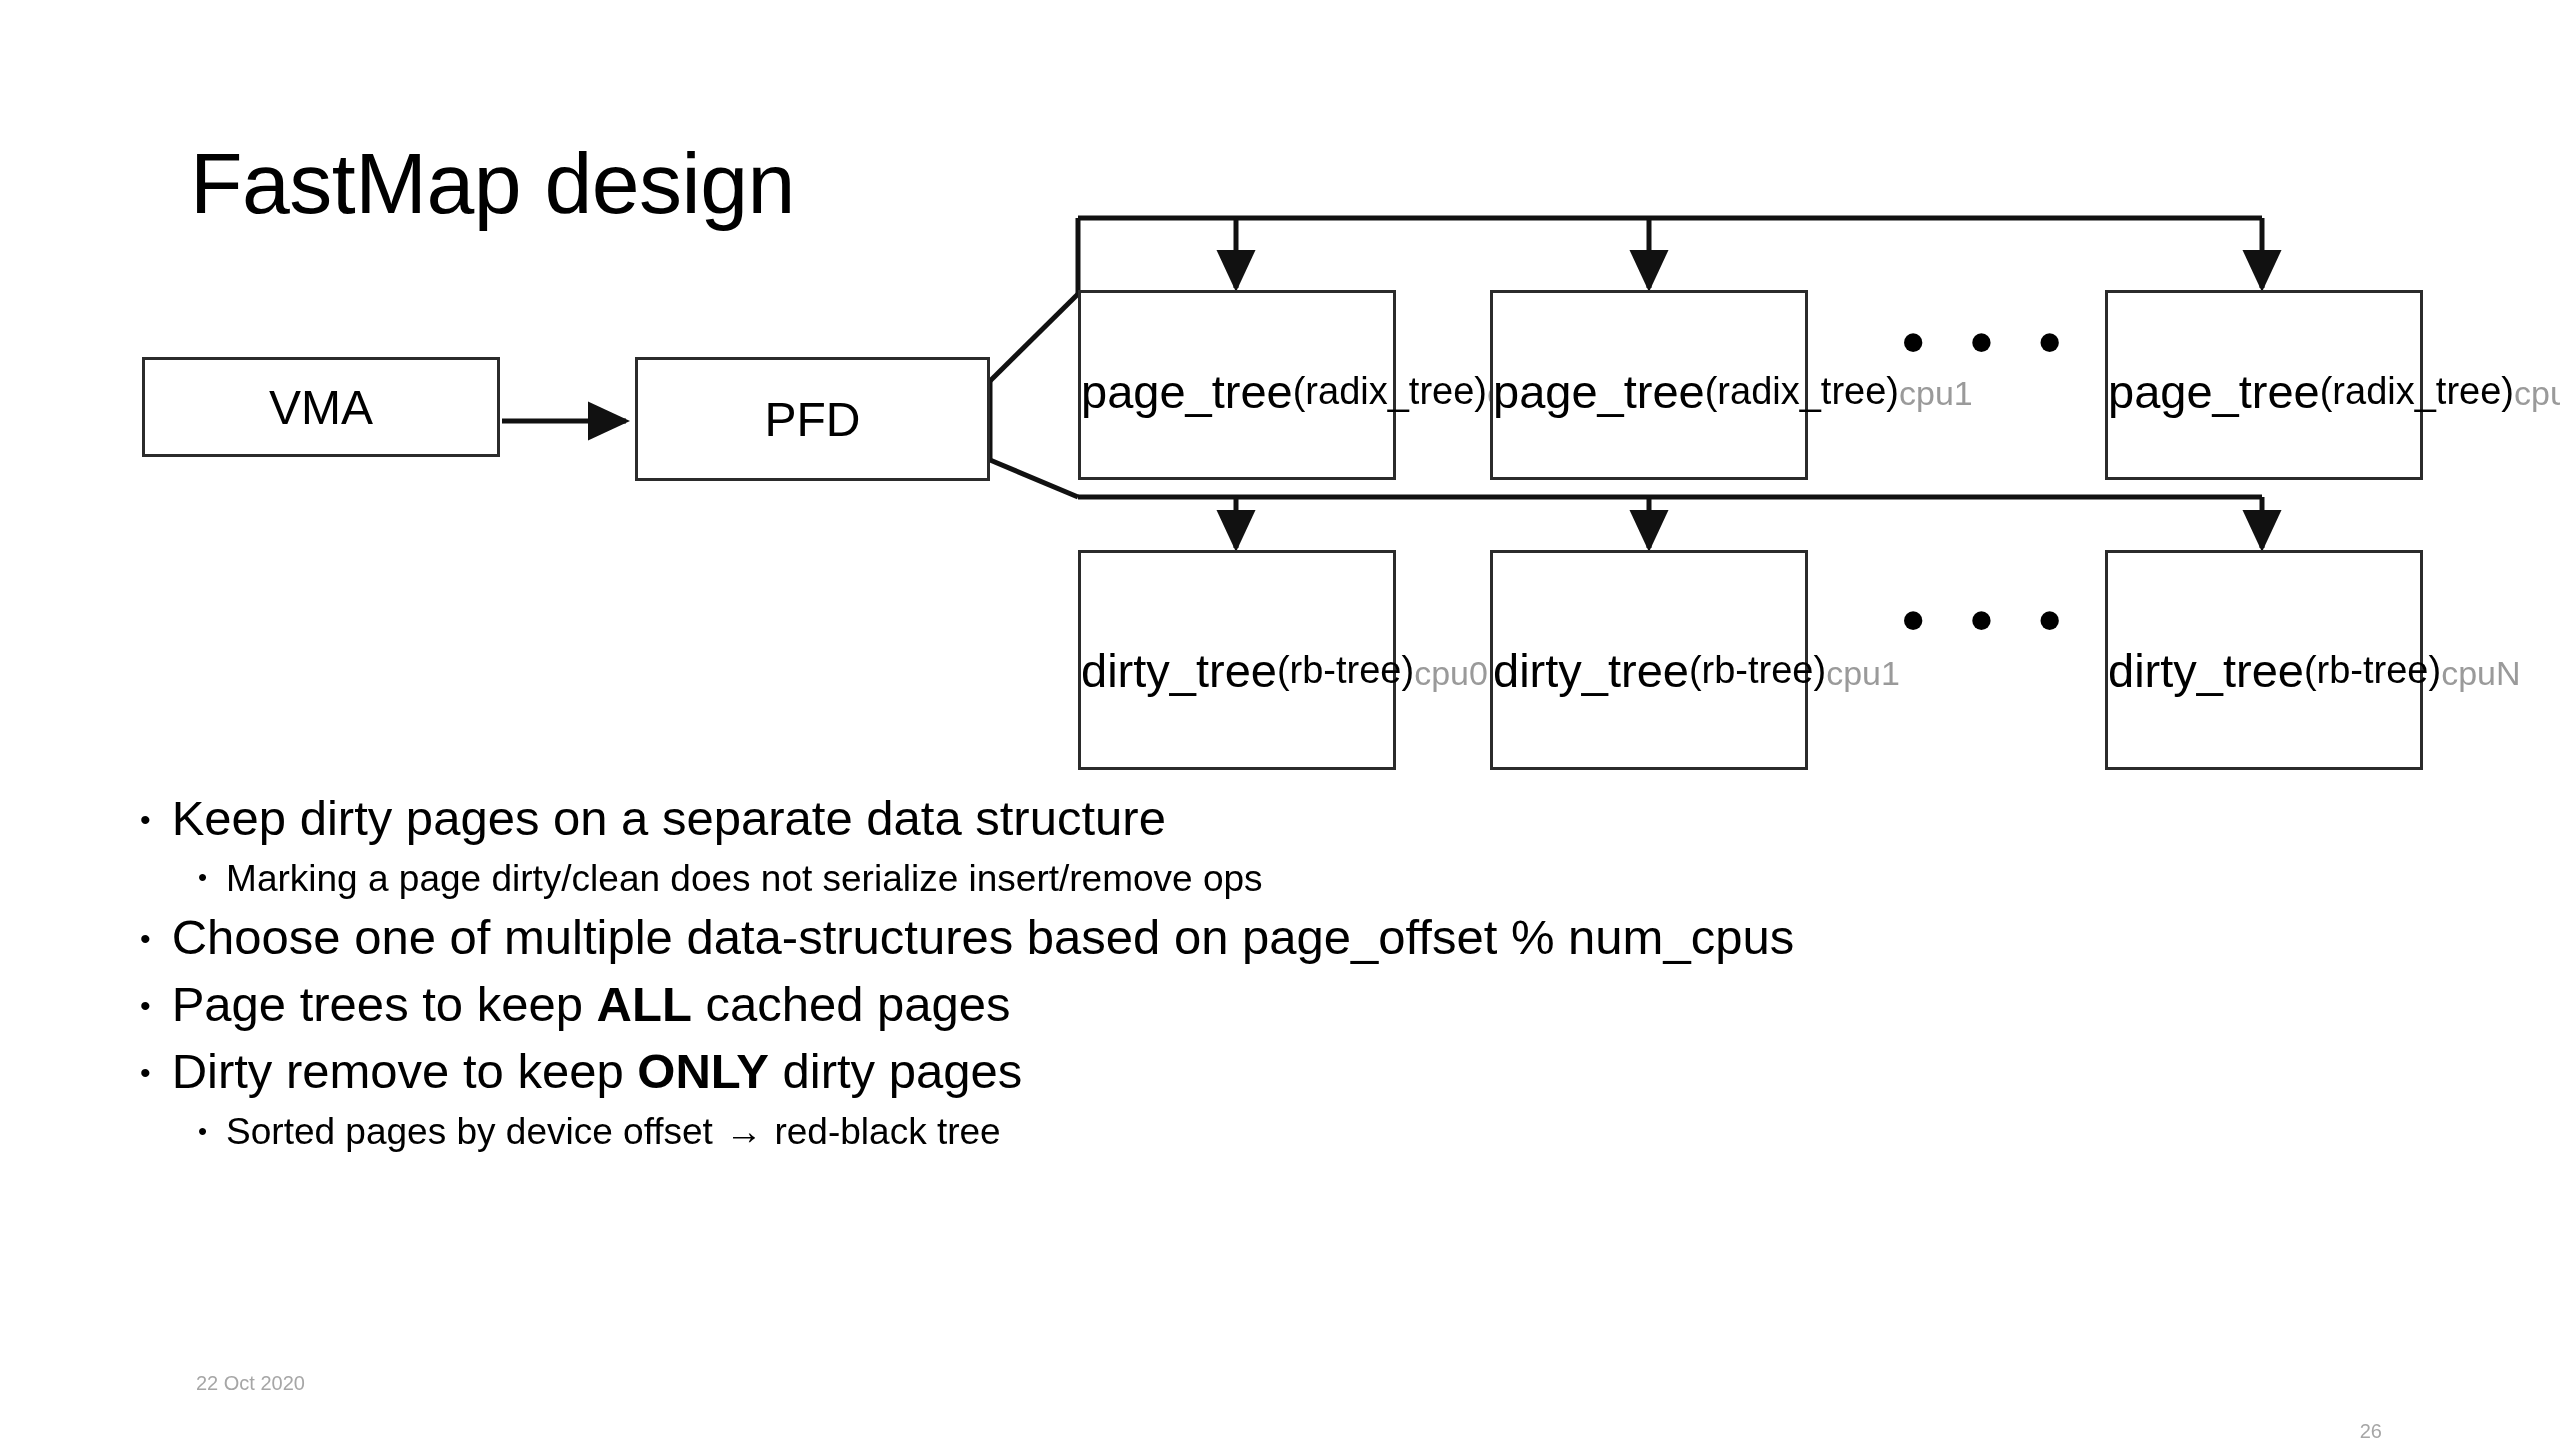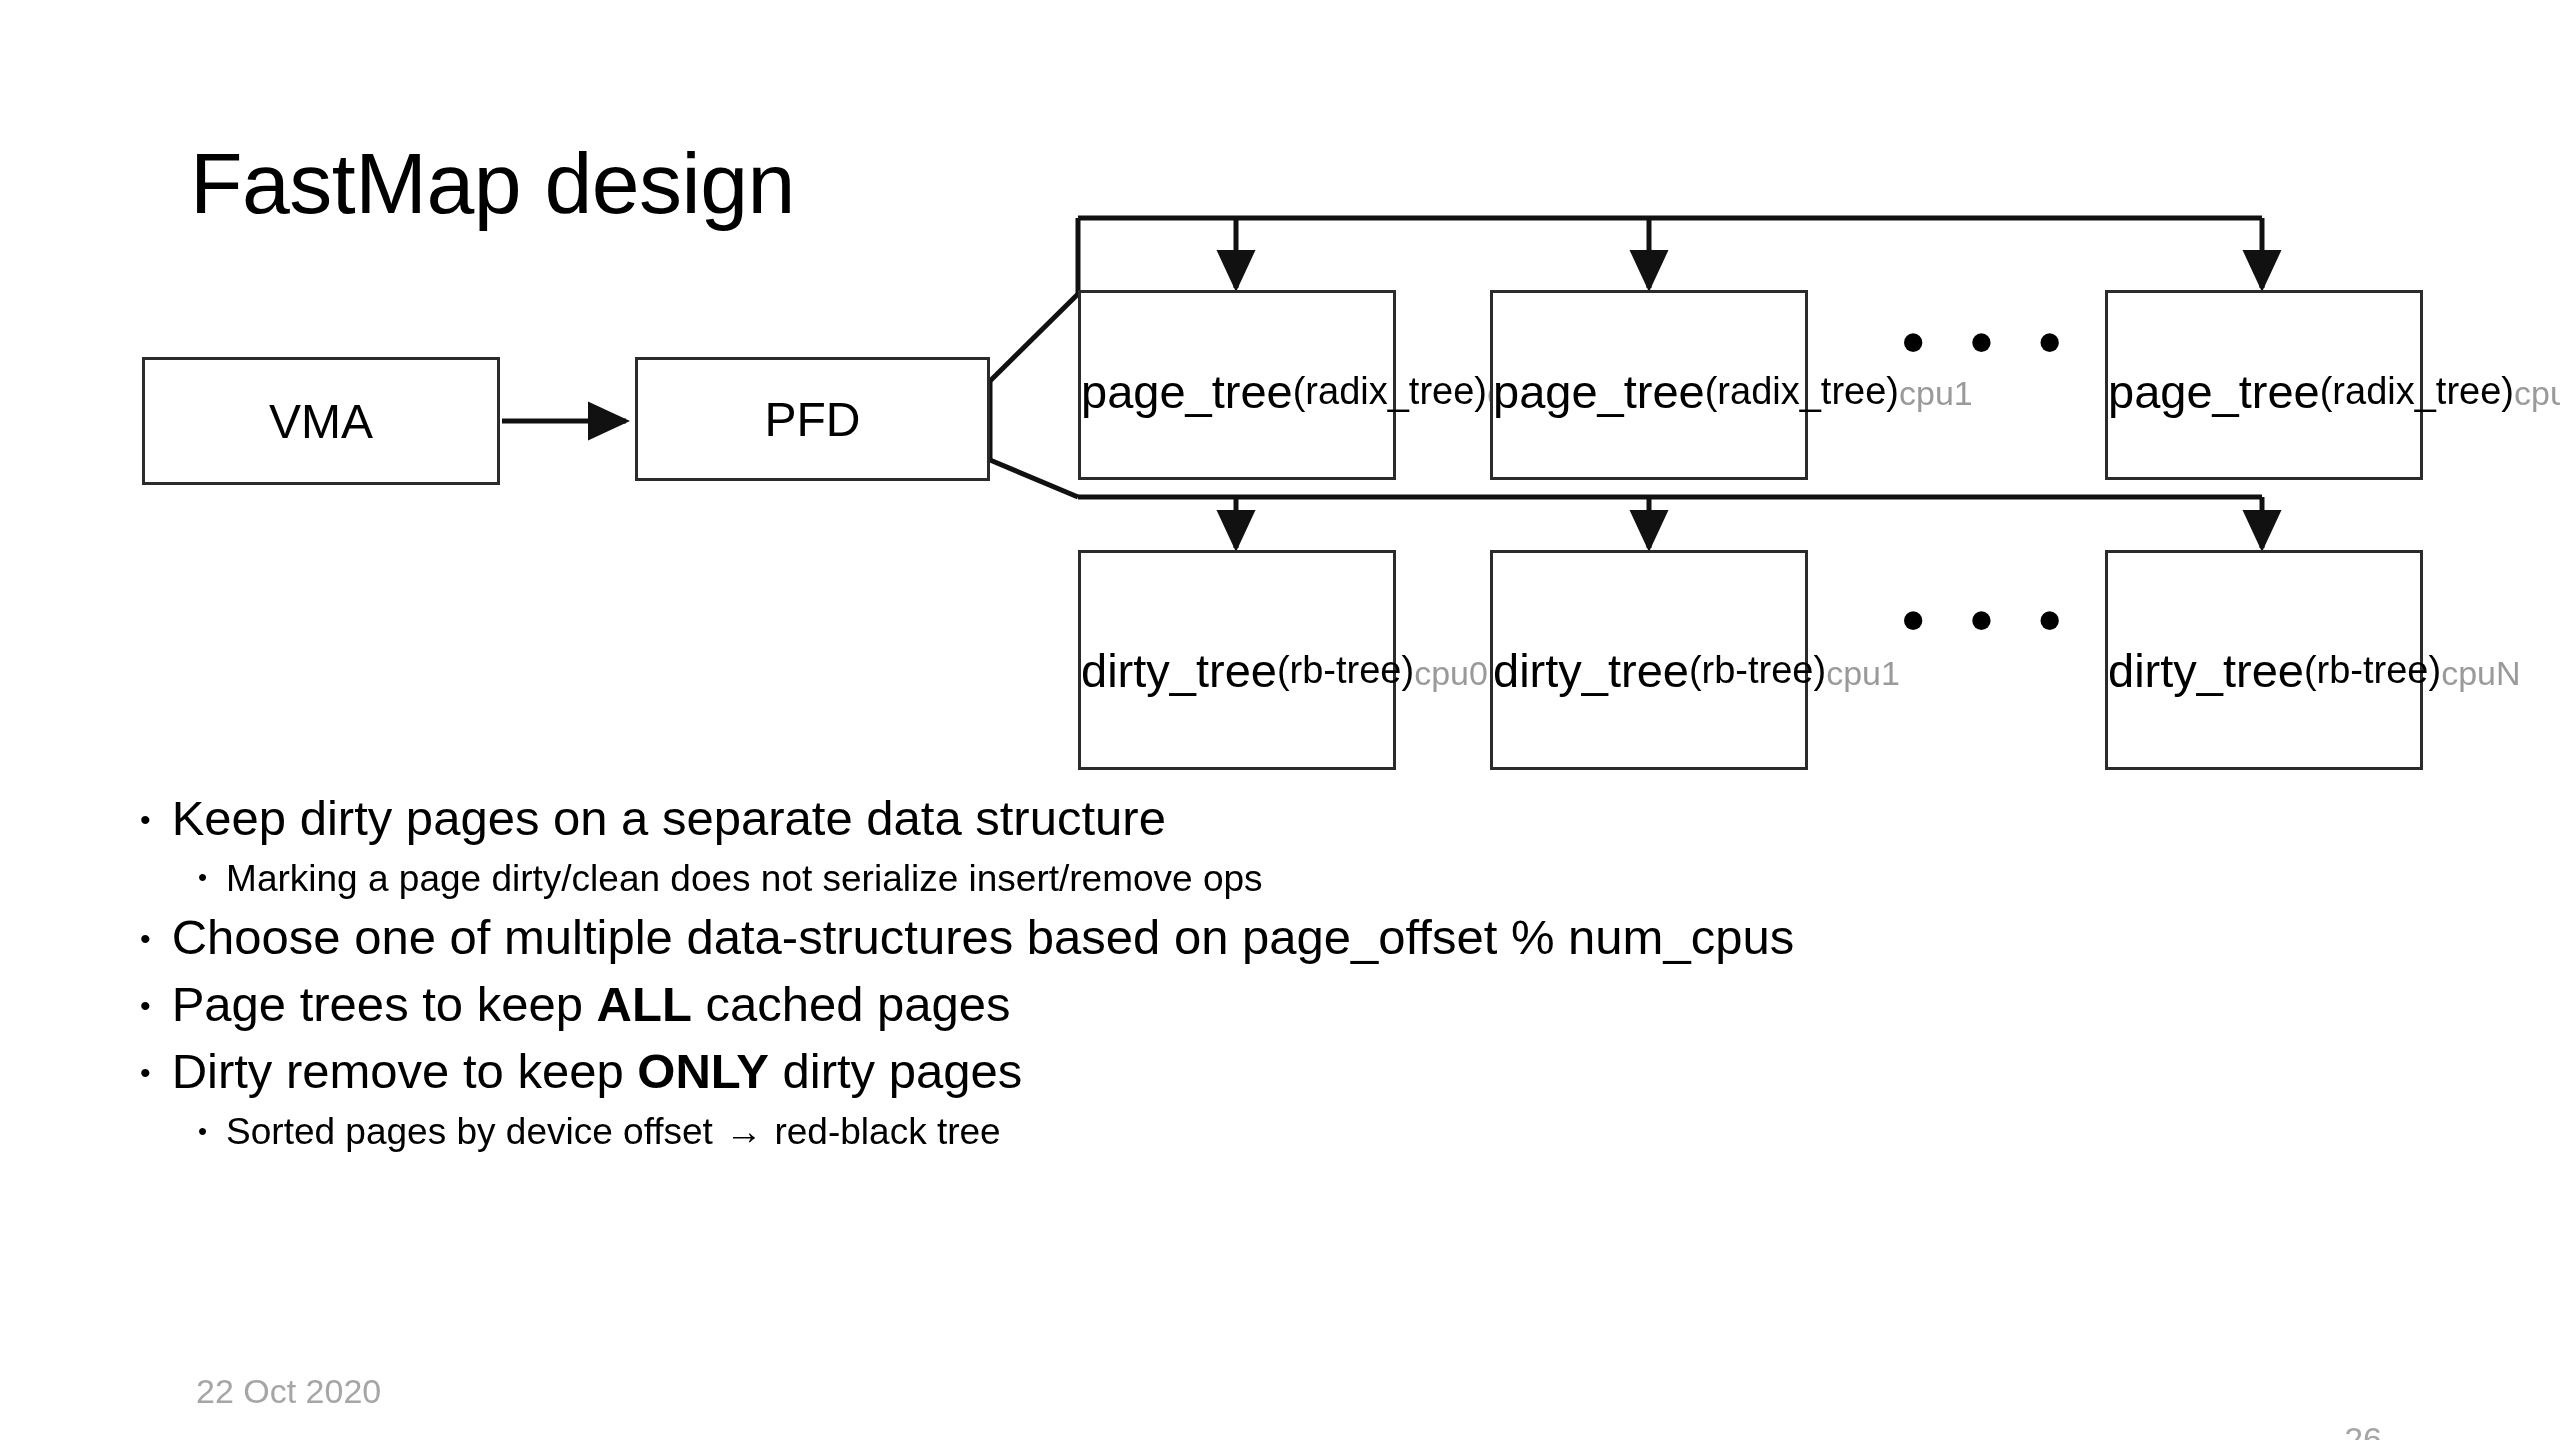--- a/index.html
+++ b/index.html
@@ -137,21 +137,21 @@
   .arrow-glyph { font-weight: 700; padding: 0 2px; }
 
   
   .footer {
     position: absolute;
     left: 0;
     top: 1372px;
     width: 2560px;
     height: 40px;
     color: #a6a6a6;
-    font-size: 34px;
+    font-size: 20px;
   }
   .footer-date {
     position: absolute;
     left: 196px;
     top: 0;
     white-space: nowrap;
   }
   .footer-center {
     position: absolute;
     left: 0;
@@ -199,21 +199,21 @@
       <line x1="2262" y1="218" x2="2262" y2="288" stroke="#111111" stroke-width="5" marker-end="url(#arrowhead)"></line>
 
       <line x1="1078" y1="497" x2="2262" y2="497" stroke="#111111" stroke-width="5"></line>
 
       <line x1="1236" y1="497" x2="1236" y2="548" stroke="#111111" stroke-width="5" marker-end="url(#arrowhead)"></line>
       <line x1="1649" y1="497" x2="1649" y2="548" stroke="#111111" stroke-width="5" marker-end="url(#arrowhead)"></line>
       <line x1="2262" y1="497" x2="2262" y2="548" stroke="#111111" stroke-width="5" marker-end="url(#arrowhead)"></line>
     </svg>
   </div>
 
-  <div class="node-box simple" style="left:142px; top:357px; width:358px; height:128px;">
+  <div class="node-box simple" style="left:142px; top:357px; width:358px; height:100px;">
     <span class="node-plain-label">VMA</span>
   </div>
 
   <div class="node-box simple" style="left:635px; top:357px; width:355px; height:124px;">
     <span class="node-plain-label">PFD</span>
   </div>
 
   <div class="node-box" style="left:1078px; top:290px; width:318px; height:190px; padding-top:14px;">
     <span class="node-title">page_tree</span>
     <span class="node-sub">(radix_tree)</span>

